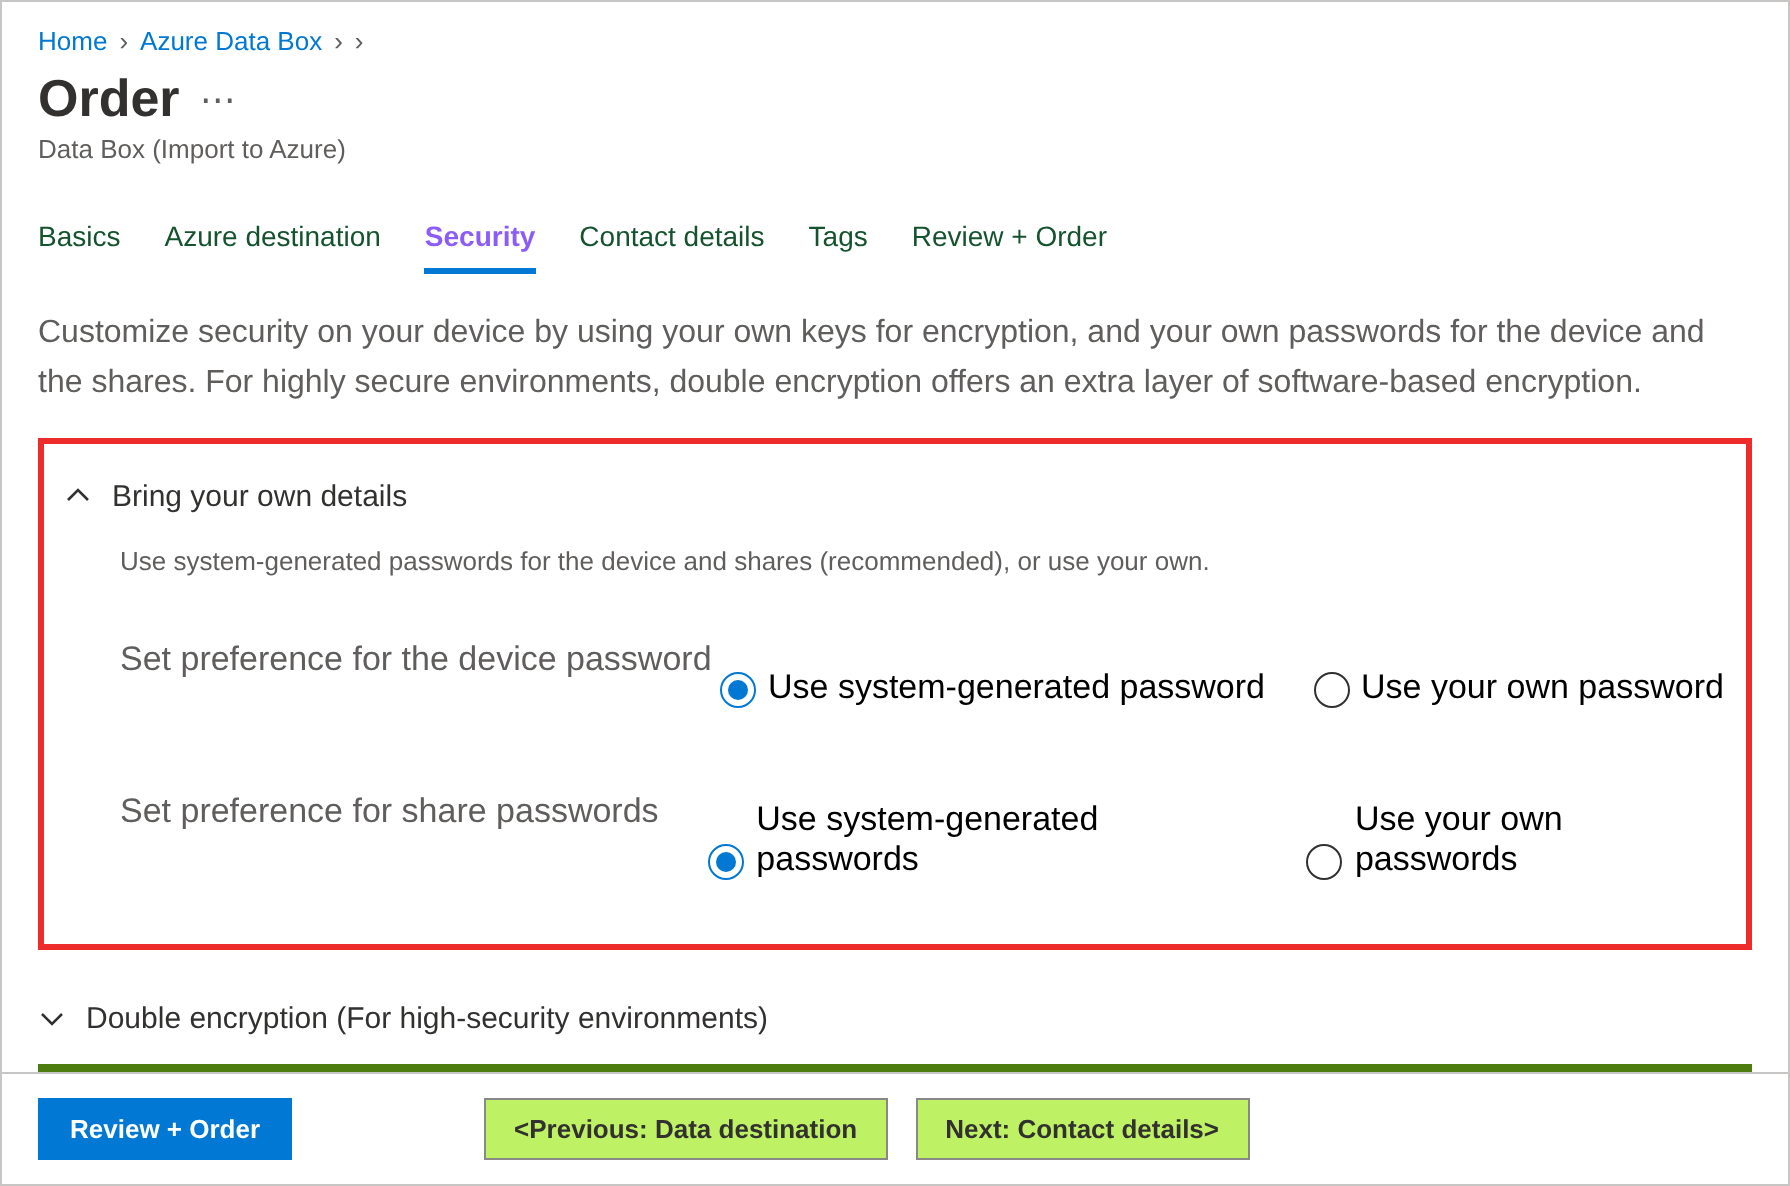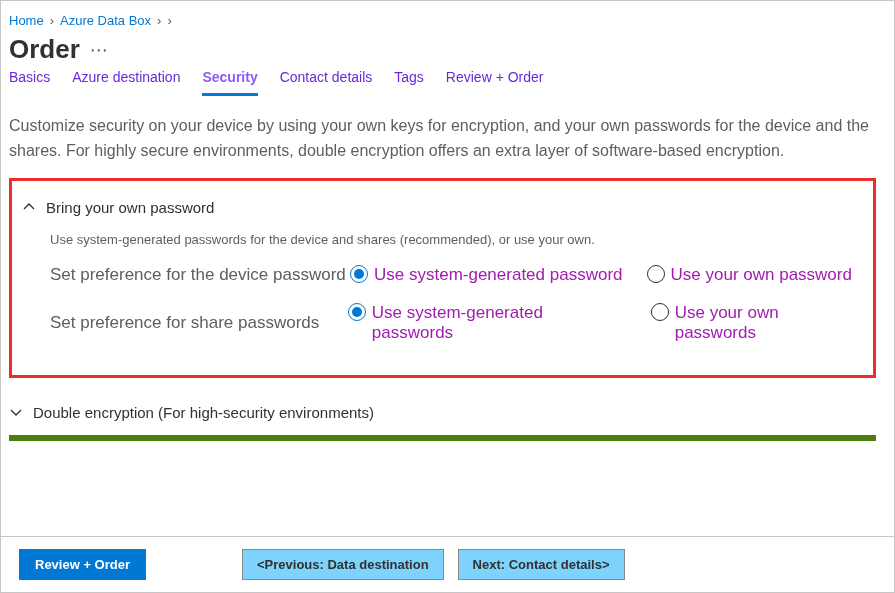--- a/index.html
+++ b/index.html
@@ -11,21 +11,21 @@
     background: #fff;
   }
   .frame {
     border: 1px solid #c8c6c4;
     width: 895px;
     height: 593px;
     position: relative;
     background: #fff;
   }
   .content-area {
-    padding: 12px 18px 0 8px;
+    padding: 12px 18px 0 18px;
   }
   .breadcrumb {
     display: flex;
     align-items: center;
     gap: 6px;
     font-size: 13px;
     margin-bottom: 6px;
     flex-wrap: wrap;
   }
   .breadcrumb a {
@@ -62,21 +62,21 @@
   .tabs {
     display: flex;
     gap: 22px;
     border-bottom: 0;
     margin-bottom: 18px;
   }
   .tab {
     padding: 4px 0 8px 0;
     cursor: pointer;
     font-size: 14px;
-    color: #6d28d9;
+    color: #14532d;
     border-bottom: 3px solid transparent;
   }
   .tab.active {
     border-bottom-color: #0078d4;
     font-weight: 700;
     color: #8b5cf6;
   }
   .intro {
     color: #605e5c;
     line-height: 1.55;
@@ -134,24 +134,25 @@
     width: 300px;
     color: #605e5c;
   }
   .radio-group {
     display: flex;
     align-items: center;
     gap: 24px;
   }
   .radio-option {
     display: flex;
-    align-items: flex-start;
+    align-items: flex-end;
     gap: 6px;
     cursor: pointer;
-    color: #a21caf;
+    color: #000000;
+    margin-top: 28px;
   }
   .radio-circle {
     width: 18px;
     height: 18px;
     border-radius: 50%;
     border: 1.5px solid #323130;
     display: inline-flex;
     align-items: center;
     justify-content: center;
     flex-shrink: 0;
@@ -181,21 +182,21 @@
     background: #0078d4;
     color: #fff;
     border: none;
     padding: 8px 16px;
     font-size: 13px;
     font-weight: 600;
     cursor: pointer;
     font-family: inherit;
   }
   .btn-secondary {
-    background: #7dd3fc;
+    background: #bef264;
     color: #323130;
     border: 1px solid #8a8886;
     padding: 7px 14px;
     font-size: 13px;
     font-weight: 600;
     cursor: pointer;
     font-family: inherit;
   }
   .footer .gap { width: 68px; }
 </style>
@@ -210,41 +211,42 @@
       <span class="bc-sep">›</span>
       <a>Azure Data Box</a>
       <span class="bc-sep">›</span>
       <span class="bc-sep">›</span>
     </nav>
 
     <div class="title-row">
       <h1>Order</h1>
       <span class="ellipsis">⋯</span>
     </div>
+    <div class="subtitle">Data Box (Import to Azure)</div>
 
     <div class="tabs">
       <div class="tab">Basics</div>
       <div class="tab">Azure destination</div>
       <div class="tab active">Security</div>
       <div class="tab">Contact details</div>
       <div class="tab">Tags</div>
       <div class="tab">Review + Order</div>
     </div>
 
     <div class="intro">Customize security on your device by using your own keys for encryption, and your own passwords for the device and the shares. For highly secure environments, double encryption offers an extra layer of software-based encryption.</div>
 
     <div class="highlight-box">
       <div class="accordion" style="border-bottom:none;">
         <div class="acc-header">
           <span class="chev">
             <svg width="12" height="12" viewBox="0 0 12 12">
                 <path d="M1 8 L6 3 L11 8" stroke="#323130" stroke-width="1.3" fill="none"></path>
               </svg>
           </span>
-          <span class="acc-title">Bring your own password</span>
+          <span class="acc-title">Bring your own details</span>
         </div>
         <div class="acc-body">
           <div class="acc-desc">Use system-generated passwords for the device and shares (recommended), or use your own.</div>
 
           <div class="pref-row">
             <div class="pref-label">Set preference for the device password</div>
             <div class="radio-group">
               <label class="radio-option">
                 <span class="radio-circle selected">
                     <span class="radio-dot"></span>

